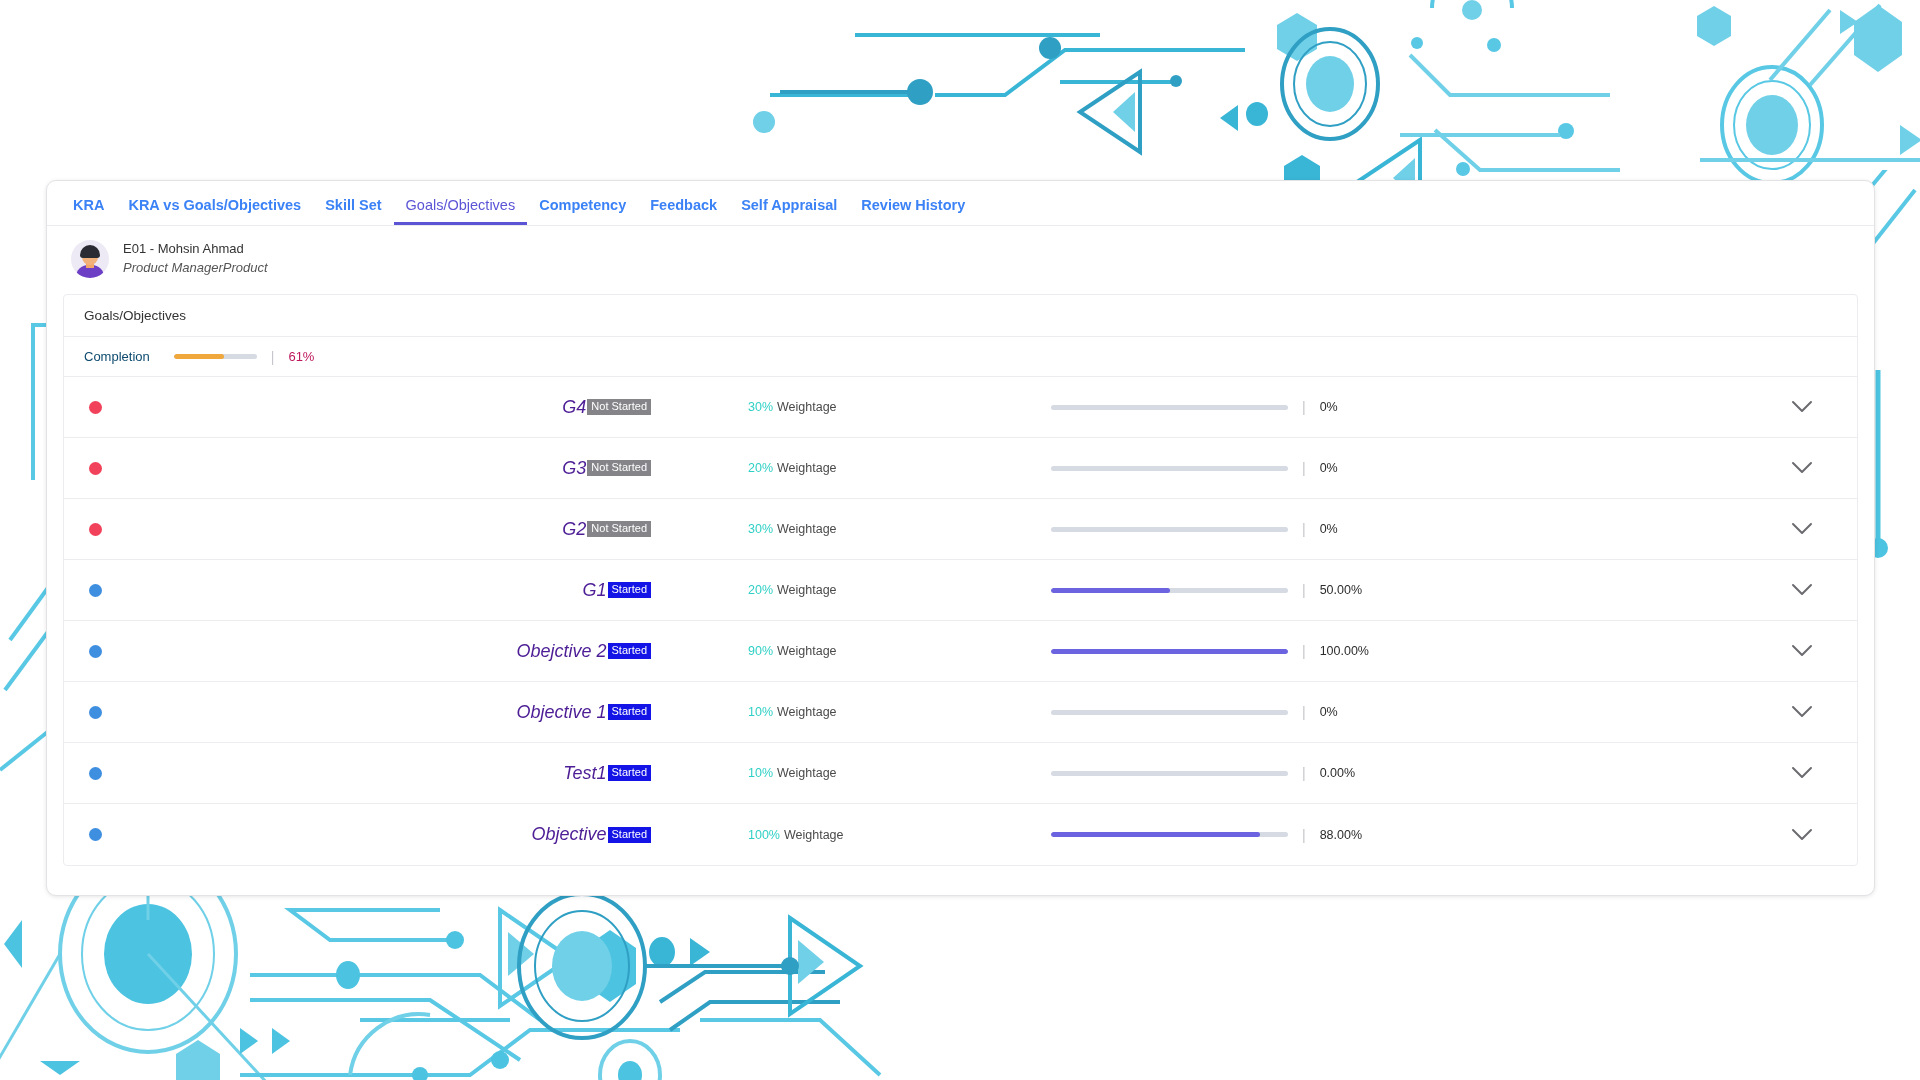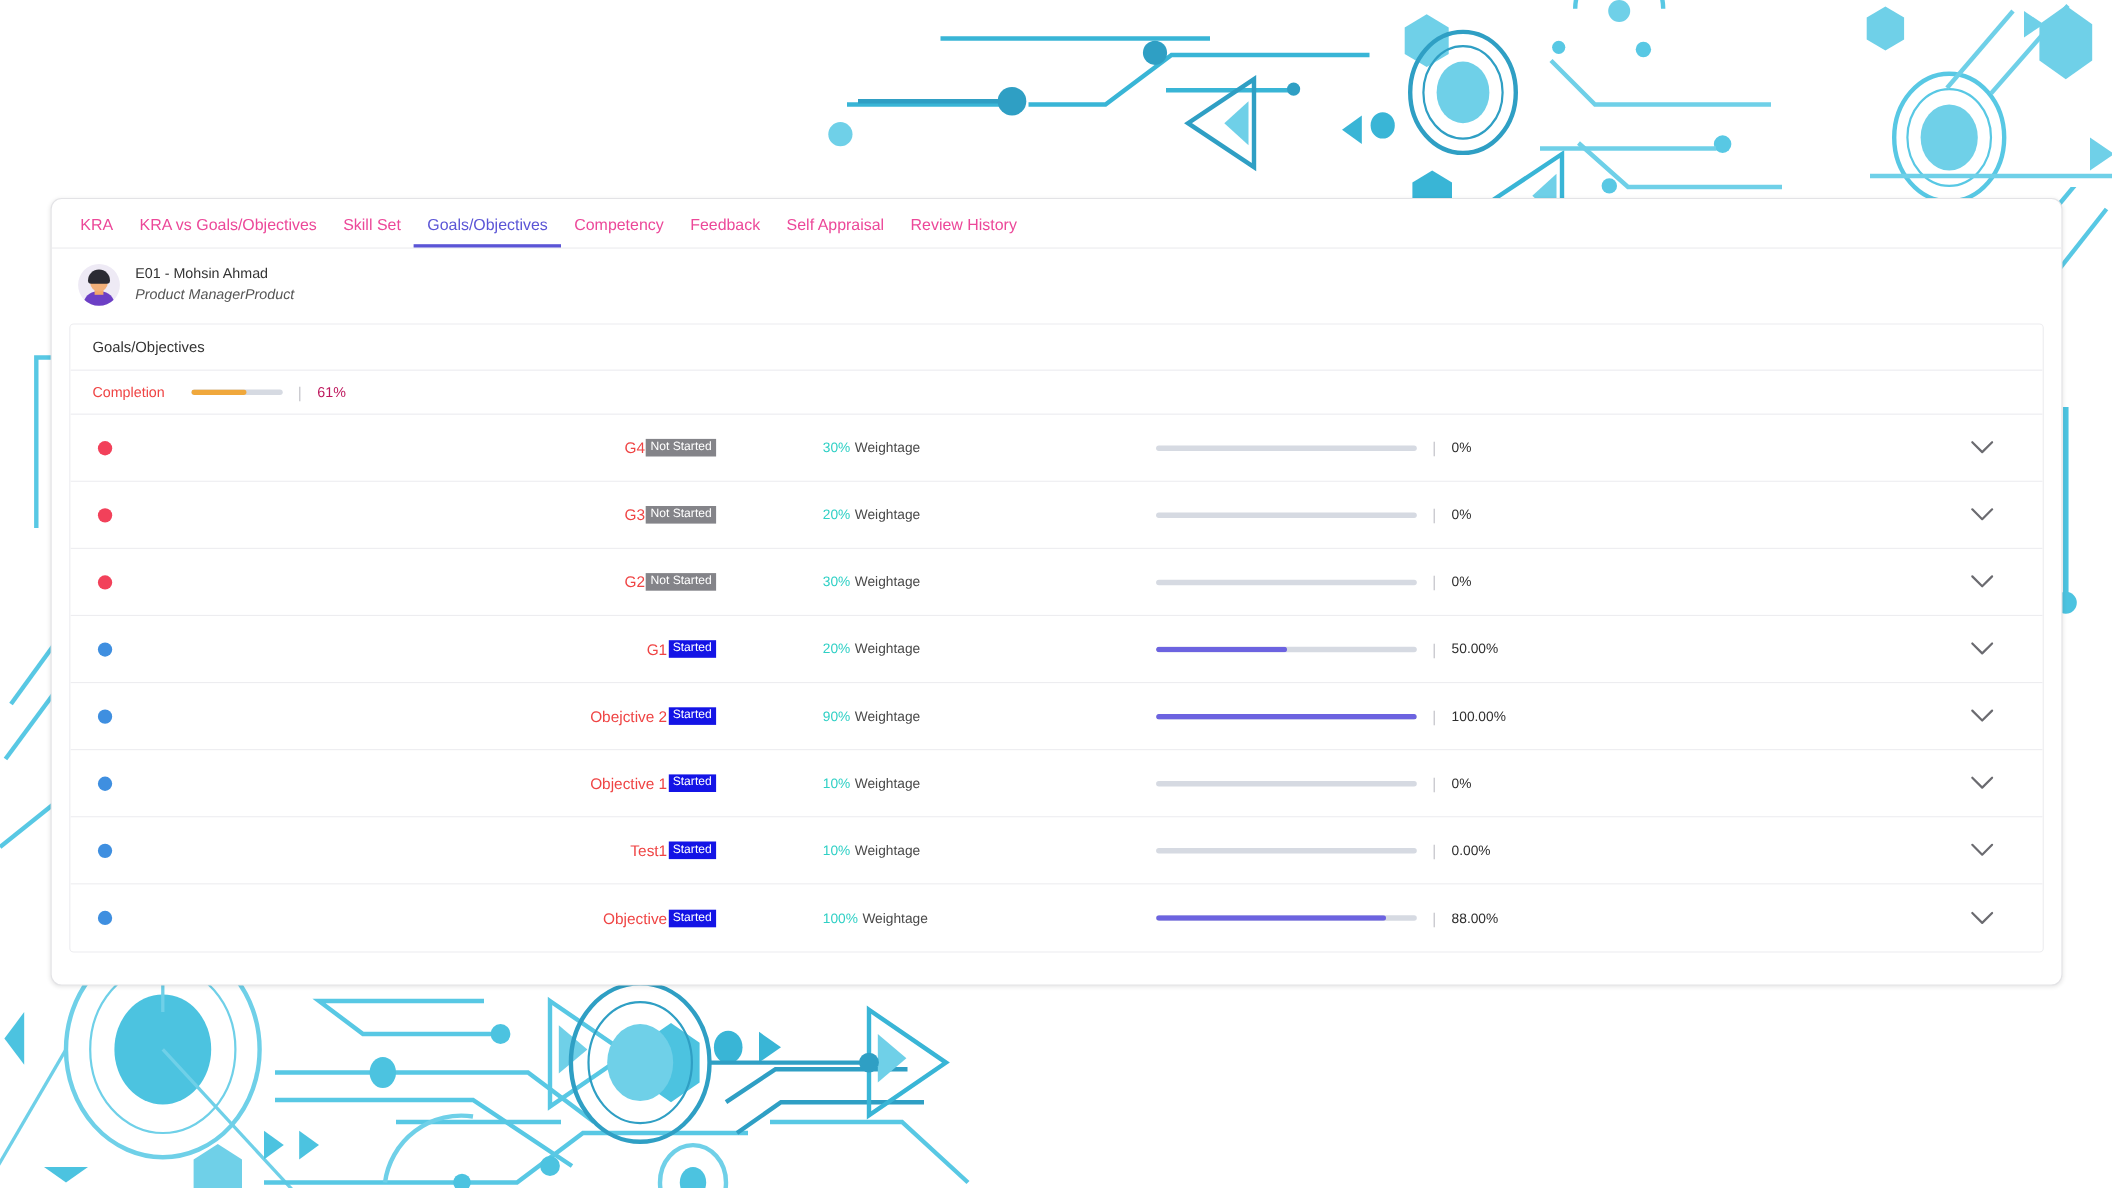--- a/index.html
+++ b/index.html
@@ -35,26 +35,27 @@
 
   
   #tabbar {
     display: flex; align-items: flex-end;
     height: 45px;
     padding: 0 10px 0 14px;
     border-bottom: 1px solid #ebebee;
   }
   .tab {
     font-size: 14.5px;
-    color: #ec4899;
+    color: #3b82f6;
     padding: 0 12px 10px 12px;
     white-space: nowrap;
     cursor: pointer;
     border-bottom: 3px solid transparent;
     line-height: 1;
+    font-weight: bold;
   }
   .tab.active { color: #5b55d6; border-bottom-color: #5b55d6; font-weight: 400; }
 
   
   #employee { display: flex; gap: 14px; padding: 14px 0 16px 24px; }
   #avatar {
     width: 38px; height: 38px; border-radius: 50%;
     background: #eeeaf5; position: relative; overflow: hidden; flex: none;
   }
   #avatar .hair { position:absolute; left:9px; top:5px; width:20px; height:13px; background:#2b2b33; border-radius:10px 10px 3px 3px; }
@@ -74,21 +75,21 @@
   #panel-title {
     padding: 13px 0 13px 20px;
     font-size: 13.5px; color: #333;
     border-bottom: 1px solid #ececef;
   }
   #completion-row {
     display: flex; align-items: center;
     padding: 12px 0 12px 20px;
     border-bottom: 1px solid #ececef;
   }
-  #completion-label { font-size: 13px; color: #ef4444; }
+  #completion-label { font-size: 13px; color: #0c4a6e; }
   .track {
     height: 5px; border-radius: 4px; background: #d6dae2; position: relative; overflow: hidden;
   }
   .track > .fill { position: absolute; left: 0; top: 0; height: 100%; border-radius: 4px; }
   #completion-track { width: 83px; margin-left: 24px; }
   #completion-track .fill { background: #f0a83c; }
   .divider-pipe { color: #c6c6cc; margin: 0 14px; font-size: 14px; line-height: 1; }
   #completion-value { font-size: 13px; color: #be185d; }
 
   
@@ -96,21 +97,21 @@
     display: flex; align-items: center;
     height: 61px;
     border-bottom: 1px solid #ededf0;
   }
   .goal-row:last-child { border-bottom: none; }
   .col-dot { width: 62px; display: flex; justify-content: center; flex: none; }
   .dot { width: 13px; height: 13px; border-radius: 50%; }
   .dot.red { background: #f2415a; }
   .dot.blue { background: #3f8fe0; }
   .col-name { width: 525px; display: flex; justify-content: flex-end; align-items: center; flex: none; }
-  .goal-name { font-size: 14px; color: #ef4444; white-space: nowrap; }
+  .goal-name { font-size: 18px; color: #4c1d95; white-space: nowrap; font-style: italic; }
   .badge {
     font-size: 11px; color: #ffffff; padding: 2px 4px 3px 4px;
     line-height: 1; white-space: nowrap; margin-left: 1px;
   }
   .badge.notstarted { background: #848489; }
   .badge.started { background: #1414e6; }
   .col-weight { width: 320px; display: flex; justify-content: flex-start; padding-left: 97px; flex: none; text-align: center; }
   .weight-pct { font-size: 12.5px; color: #2fd0c5; }
   .weight-lbl { font-size: 12.5px; color: #4a4a4a; margin-left: 4px; }
   .col-progress { flex: 1; display: flex; align-items: center; padding-left: 80px; }

